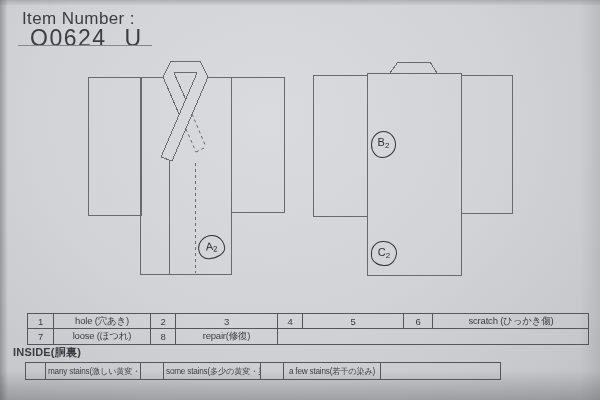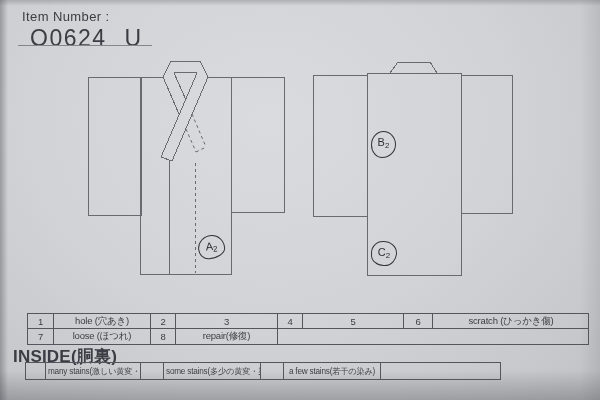--- a/index.html
+++ b/index.html
@@ -14,21 +14,21 @@
   body{font-family:"Liberation Sans","DejaVu Sans",sans-serif;color:var(--ink);}
   .paper{
     position:relative;width:600px;height:400px;
     background:
       linear-gradient(to bottom, rgba(88,88,96,.30) 0, rgba(88,88,96,0) 6px),
       linear-gradient(to right, rgba(66,66,74,.38) 0, rgba(66,66,74,0) 8px),
       linear-gradient(to top, rgba(66,66,74,.32) 0, rgba(66,66,74,0) 30px),
       linear-gradient(to left, rgba(88,88,96,.14) 0, rgba(88,88,96,0) 20px),
       radial-gradient(ellipse at 45% 30%, #dadbde 0%, #d2d3d6 50%, #c7c8cb 85%, #bfc0c3 100%);
   }
-  .hdr-label{position:absolute;left:22px;top:9px;font-size:13px;letter-spacing:.4px;}
+  .hdr-label{position:absolute;left:22px;top:9px;font-size:17px;letter-spacing:.4px;}
   .hdr-value{position:absolute;left:30px;top:25px;font-size:23px;letter-spacing:1.5px;word-spacing:10px;}
   .hdr-rule{position:absolute;left:18px;top:45px;width:134px;height:1px;background:#85858c;}
   svg.diagram{position:absolute;left:0;top:0;width:600px;height:400px;}
   .annot{
     position:absolute;display:flex;align-items:flex-start;justify-content:center;
     border:1.5px solid var(--pen);color:#2e2e34;background:transparent;
   }
   .annot .ltr{font-size:11px;line-height:20px;}
   .annot .sub{font-size:8px;line-height:20px;margin-top:4px;}
   #annot-a{left:198px;top:235px;width:27px;height:24px;border-radius:52% 48% 62% 38% / 55% 58% 42% 45%;transform:rotate(-5deg);}
@@ -39,21 +39,21 @@
     display:grid;grid-template-columns:26px 97px 25px 102px 25px 101px 29px 156px;
     grid-auto-rows:15px;border:1px solid var(--tline);
   }
   .dtable>div{
     border-right:1px solid var(--tline);border-bottom:1px solid var(--tline);
     display:flex;align-items:center;justify-content:center;
     font-size:9.5px;letter-spacing:-.2px;white-space:nowrap;overflow:hidden;
   }
   .dtable>div:nth-child(8n){border-right:none;}
   .dtable>div:nth-child(n+9){border-bottom:none;}
-  .inside-title{position:absolute;left:13px;top:345px;font-size:17px;font-weight:bold;letter-spacing:.2px;}
+  .inside-title{position:absolute;left:13px;top:345px;font-size:11px;font-weight:bold;letter-spacing:.2px;}
   .itable{
     position:absolute;left:25px;top:362px;width:476px;height:18px;
     display:grid;grid-template-columns:20px 95px 23px 97px 23px 97px 23px 98px;
     border:1px solid var(--tline);
   }
   .itable>div{
     border-right:1px solid var(--tline);
     display:flex;align-items:center;justify-content:center;
     font-size:8.2px;letter-spacing:-.2px;white-space:nowrap;overflow:hidden;
   }

